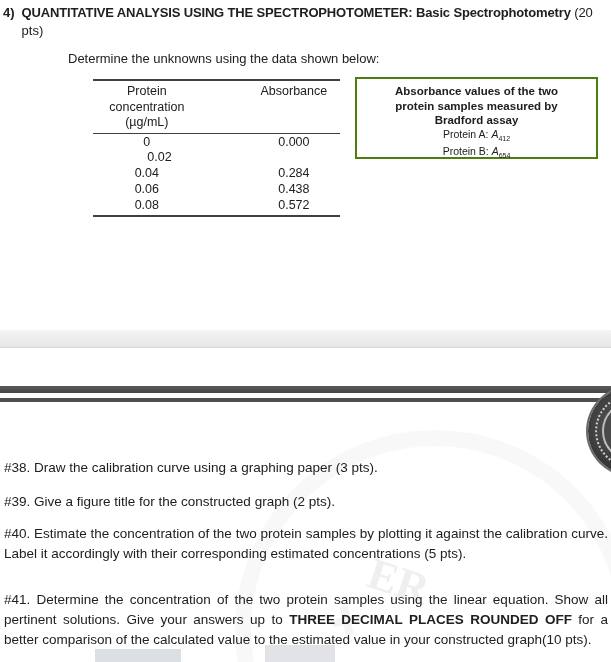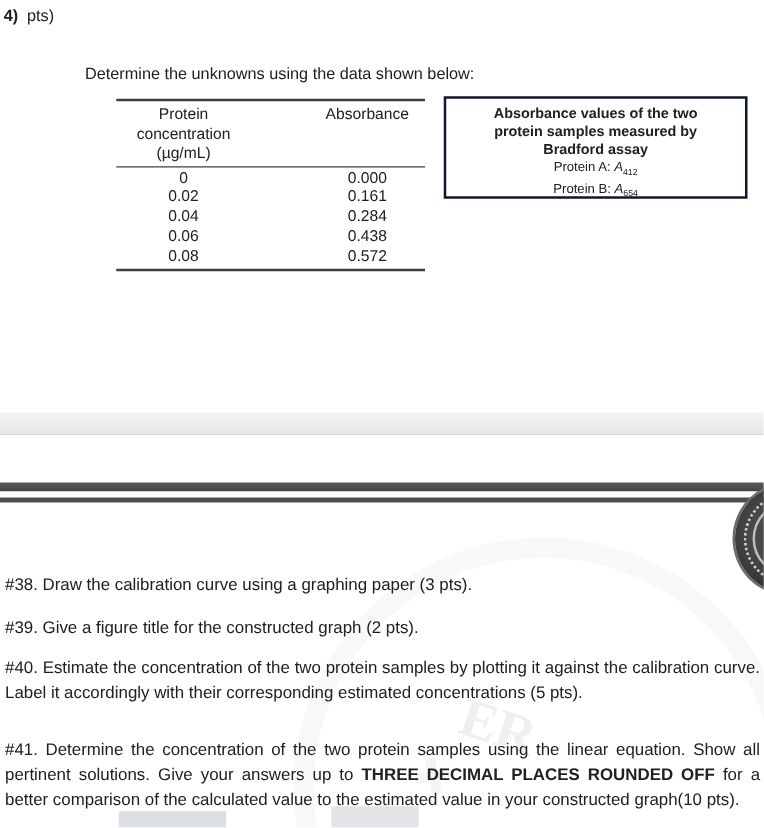--- a/index.html
+++ b/index.html
@@ -31,21 +31,21 @@
   .dtable .rule-mid { border-top:1.5px solid #3f3f3f; }
   .trow { display:flex;gap:47px; }
   .tcol1 { width:133px; text-align:center; }
   .tcol2 { width:114px; text-align:center; }
   .thead { padding:3px 0 2px 0; line-height:15.5px; }
   .tbody .trow { height:15.8px; line-height:15.8px; }
   .tbody { padding:1px 0 2px 0; }
 
   
   .infobox { top:77px; left:355px; width:243px; height:82px;
-             border:2px solid #0f172a; text-align:center; padding-top:5px; }
+             border:2px solid #4d7c0f; text-align:center; padding-top:5px; }
   .ib-title { font-weight:bold; font-size:11.5px; line-height:14.5px; }
   .ib-line  { font-size:10.5px; line-height:13.5px; }
   .ib-line i { font-style:italic; }
   .ib-line sub { font-size:7px; }
 
   
   .graybar { top:330px; left:0; width:611px; height:18px;
              background:linear-gradient(#f4f4f4,#e6e6e6);
              border-bottom:1px solid #d8d8d8; }
   .darkbar1 { top:386px; left:0; width:611px; height:7px;
@@ -83,20 +83,21 @@
 
 <div class="abs wm wm-circle"></div>
 <div class="abs wm wm-er">ER</div>
 <div class="abs wm wm-cross">✚</div>
 <div class="abs wm wm-block1"></div>
 <div class="abs wm wm-block2"></div>
 
 <div class="abs header">
   <span class="hdr-num">4)</span>
   <span>
+    <span class="hdr-body"><span class="hdr-bold">QUANTITATIVE ANALYSIS USING THE SPECTROPHOTOMETER: Basic Spectrophotometry</span> <span class="hdr-norm">(20</span></span>
     <span class="hdr-line2" style="display:block;">pts)</span>
   </span>
 </div>
 
 <div class="abs intro">Determine the unknowns using the data shown below:</div>
 
 <div class="abs dtable">
   <div class="rule"></div>
   <div class="trow thead">
     <div class="tcol1">
@@ -107,21 +108,20 @@
     <div class="tcol2">Absorbance</div>
   </div>
   <div class="rule-mid"></div>
   <div class="tbody">
     <div class="trow">
       <div class="tcol1">0</div>
       <div class="tcol2">0.000</div>
     </div>
     <div class="trow">
       <div class="tcol1">0.02</div>
-      <div class="tcol2">0.161</div>
     </div>
     <div class="trow">
       <div class="tcol1">0.04</div>
       <div class="tcol2">0.284</div>
     </div>
     <div class="trow">
       <div class="tcol1">0.06</div>
       <div class="tcol2">0.438</div>
     </div>
     <div class="trow">

